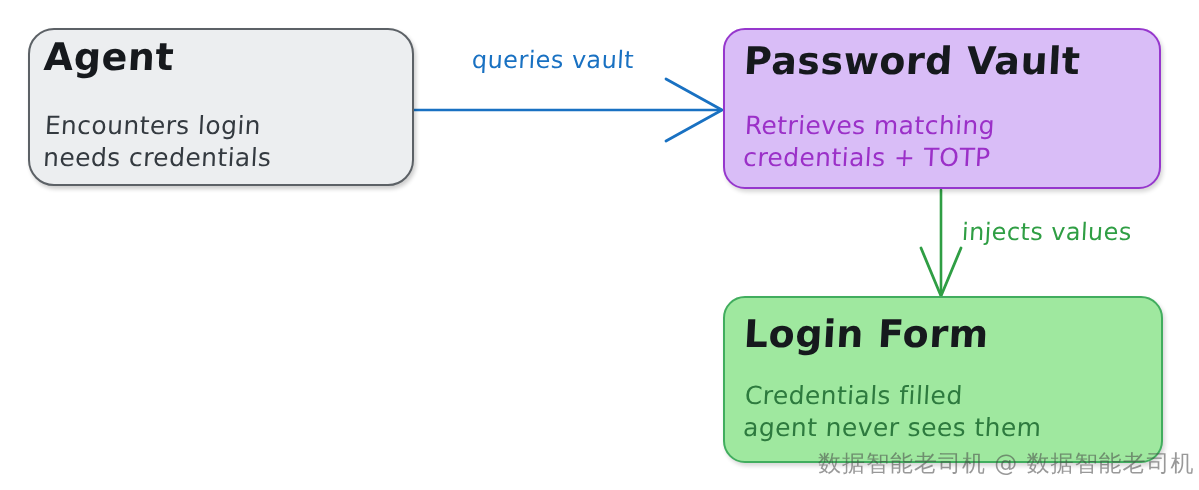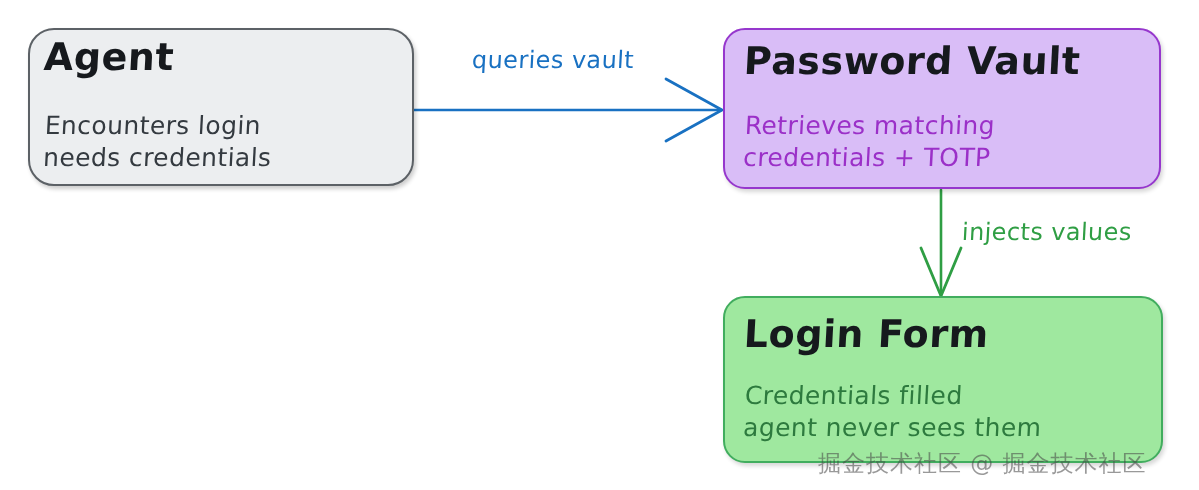--- a/index.html
+++ b/index.html
@@ -146,13 +146,13 @@
 credentials + TOTP</div>
 
 <div class="node" id="node-login"></div>
 <div class="node-title" id="login-title">Login Form</div>
 <div class="node-body" id="login-body">Credentials filled
 agent never sees them</div>
 
 <div class="edge-label" id="label-queries">queries vault</div>
 <div class="edge-label" id="label-injects">injects values</div>
 
-<div id="watermark">掘金技术社区 @ 掘金技术社区</div>
+<div id="watermark">数据智能老司机 @ 数据智能老司机</div>
 
 </body></html>

